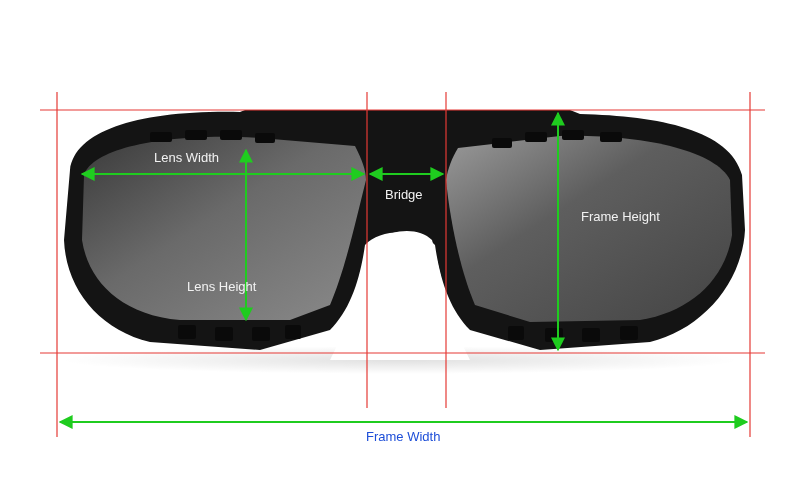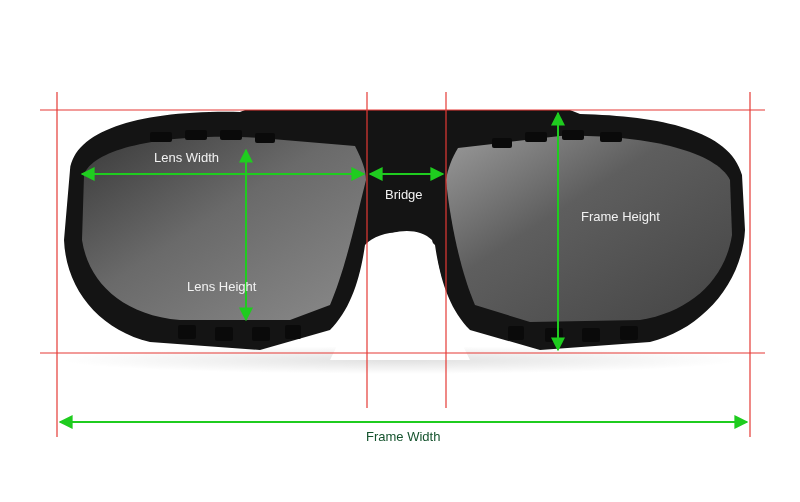--- a/index.html
+++ b/index.html
@@ -1,20 +1,20 @@
 <!DOCTYPE html>
 <html><head>
 <meta charset="utf-8">
 <style>
   html, body { margin: 0; padding: 0; background: #ffffff; }
   body { width: 800px; height: 502px; position: relative; overflow: hidden; font-family: "DejaVu Sans", sans-serif; }
   #stage { position: absolute; left: 0; top: 0; width: 800px; height: 502px; }
   .lbl { position: absolute; font-family: Liberation Sans, sans-serif; font-size: 13px; white-space: nowrap; text-align: right; }
   .lbl.light { color: #f2f2f2; }
-  .lbl.dark { color: #14532d; }
+  .lbl.dark { color: #1d4ed8; }
 </style>
 </head>
 <body>
 
 <div id="stage">
   <svg width="800" height="502" viewBox="0 0 800 502" xmlns="http://www.w3.org/2000/svg">
     <defs>
       <linearGradient id="lensL" x1="0" y1="0" x2="1" y2="1">
         <stop offset="0" stop-color="#3a3a3a"></stop>
         <stop offset="0.45" stop-color="#6a6a6a"></stop>

